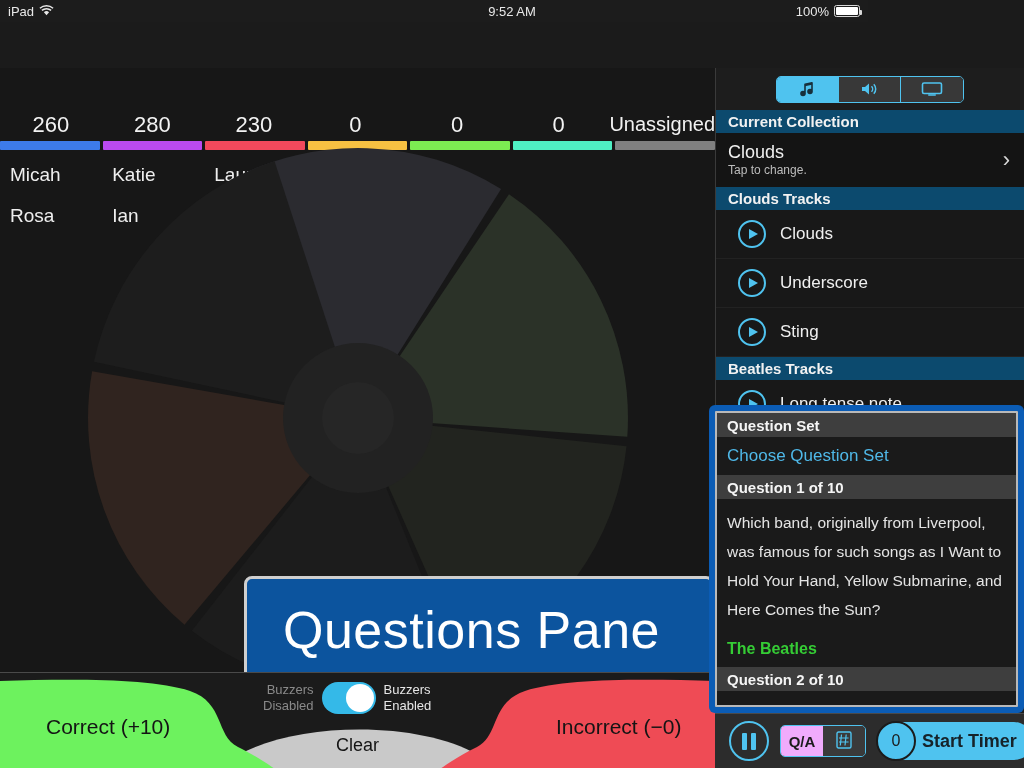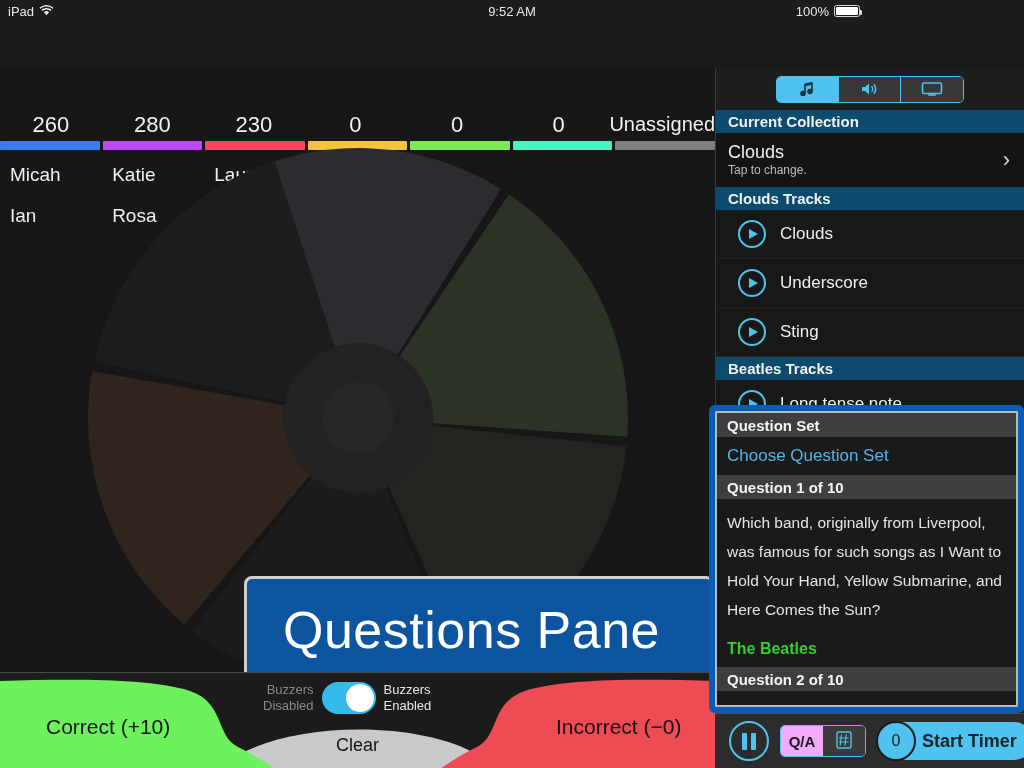--- a/index.html
+++ b/index.html
@@ -272,22 +272,22 @@
         <div class="player-row">
           <div class="player-cell">Micah</div>
           <div class="player-cell">Katie</div>
           <div class="player-cell">Lauren</div>
           <div class="player-cell"></div>
           <div class="player-cell"></div>
           <div class="player-cell"></div>
           <div class="player-cell"></div>
         </div>
         <div class="player-row">
+          <div class="player-cell">Rosa</div>
           <div class="player-cell">Ian</div>
-          <div class="player-cell">Rosa</div>
           <div class="player-cell">Hassan</div>
           <div class="player-cell"></div>
           <div class="player-cell"></div>
           <div class="player-cell"></div>
           <div class="player-cell"></div>
         </div>
       </div>
     </div>
 
     <div id="pinwheel-wrap">

